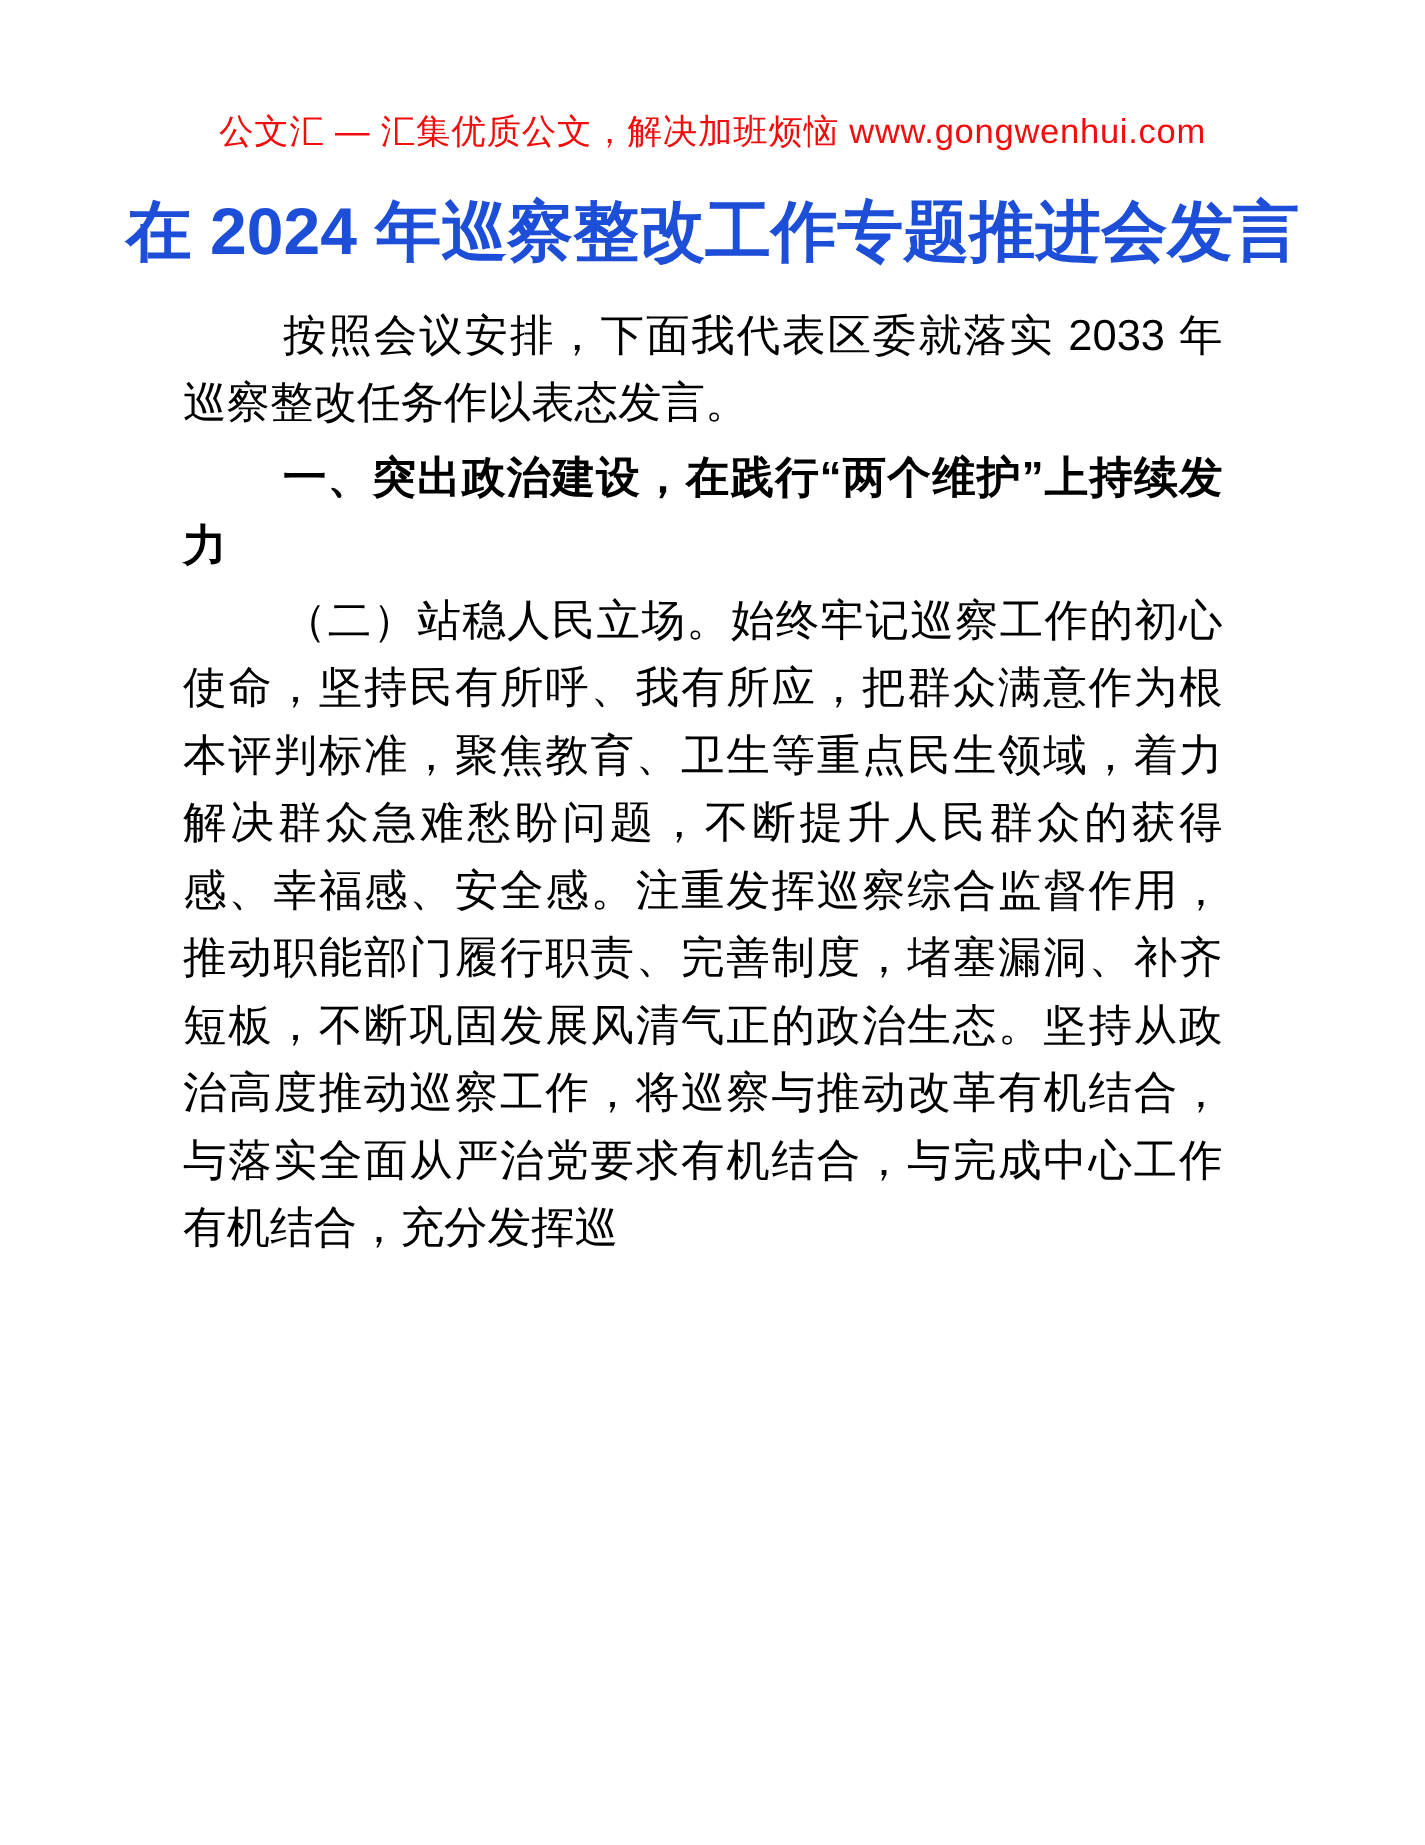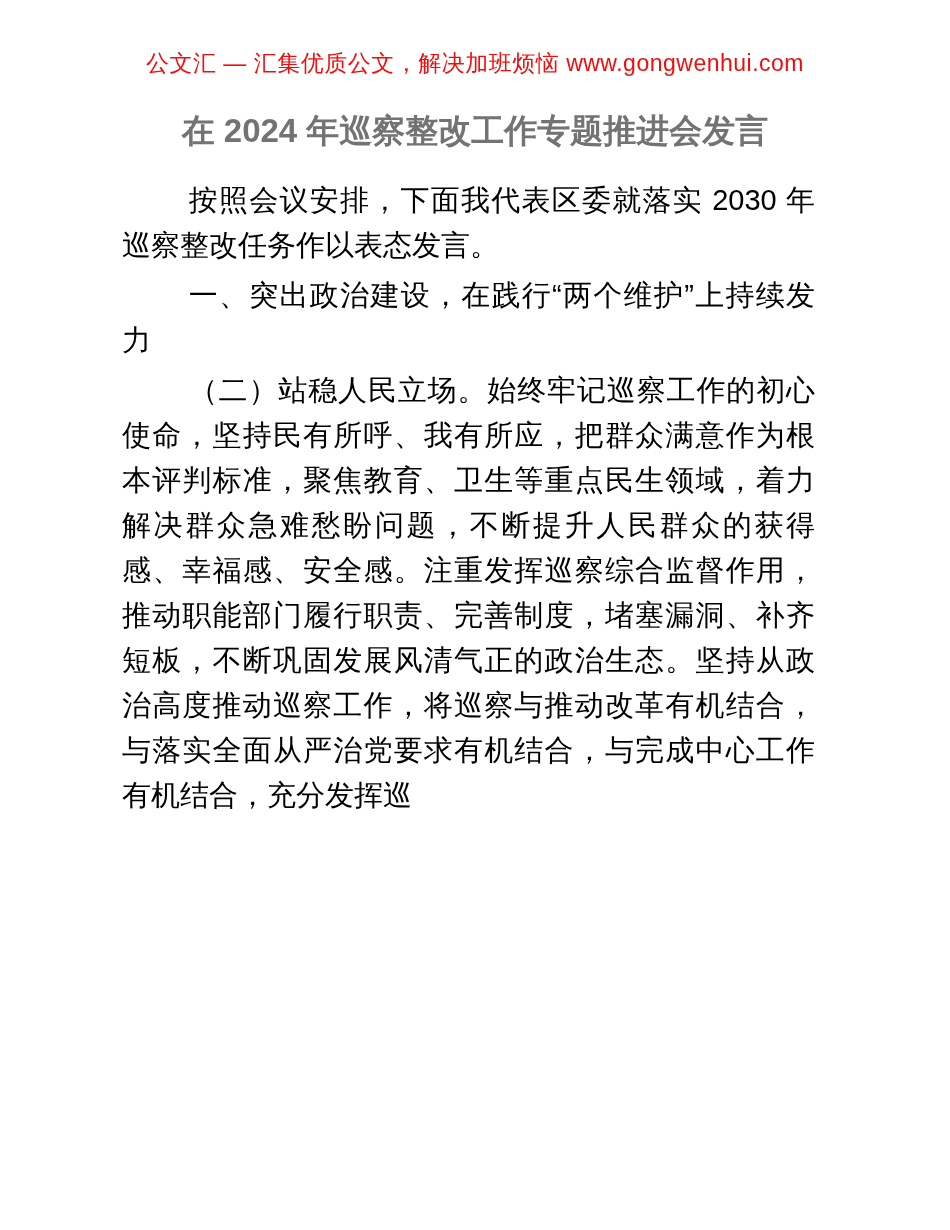--- a/index.html
+++ b/index.html
@@ -10,54 +10,54 @@
   .page {
     position: relative;
     width: 950px;
     height: 1230px;
     background: #ffffff;
     overflow: hidden;
     font-family: "Liberation Sans", sans-serif;
     color: #000000;
   }
   .watermark {
-    padding-top: 48px;
+    padding-top: 72px;
     text-align: center;
     font-size: 23px;
     line-height: 30px;
     letter-spacing: 0.5px;
   }
   .doc-title {
     margin: 30px 0 0 0;
     text-align: center;
-    font-size: 33px;
+    font-size: 44px;
     line-height: 46px;
     font-weight: bold;
-    color: #737373;
+    color: #1d4ed8;
   }
   .content {
     margin: 24px 135px 0 122px;
     font-size: 29px;
     line-height: 45px;
     text-align: justify;
     color: #000000;
   }
   .content p {
     margin: 0 0 5px 0;
     text-indent: 2.3em;
     word-break: break-all;
   }
   .content p.heading {
-    font-weight: normal;
+    font-weight: bold;
   }
 </style>
 </head>
 <body>
 
 <div class="page">
   <div class="watermark" style="color: rgb(242, 13, 13);">公文汇 — 汇集优质公文，解决加班烦恼 www.gongwenhui.com</div>
   <h1 class="doc-title">在 2024 年巡察整改工作专题推进会发言</h1>
   <div class="content">
-      <p class="body">按照会议安排，下面我代表区委就落实 2030 年巡察整改任务作以表态发言。</p>
+      <p class="body">按照会议安排，下面我代表区委就落实 2033 年巡察整改任务作以表态发言。</p>
       <p class="heading">一、突出政治建设，在践行“两个维护”上持续发力</p>
       <p class="body">（二）站稳人民立场。始终牢记巡察工作的初心使命，坚持民有所呼、我有所应，把群众满意作为根本评判标准，聚焦教育、卫生等重点民生领域，着力解决群众急难愁盼问题，不断提升人民群众的获得感、幸福感、安全感。注重发挥巡察综合监督作用，推动职能部门履行职责、完善制度，堵塞漏洞、补齐短板，不断巩固发展风清气正的政治生态。坚持从政治高度推动巡察工作，将巡察与推动改革有机结合，与落实全面从严治党要求有机结合，与完成中心工作有机结合，充分发挥巡</p>
     </div>
 </div>
 
 </body></html>

